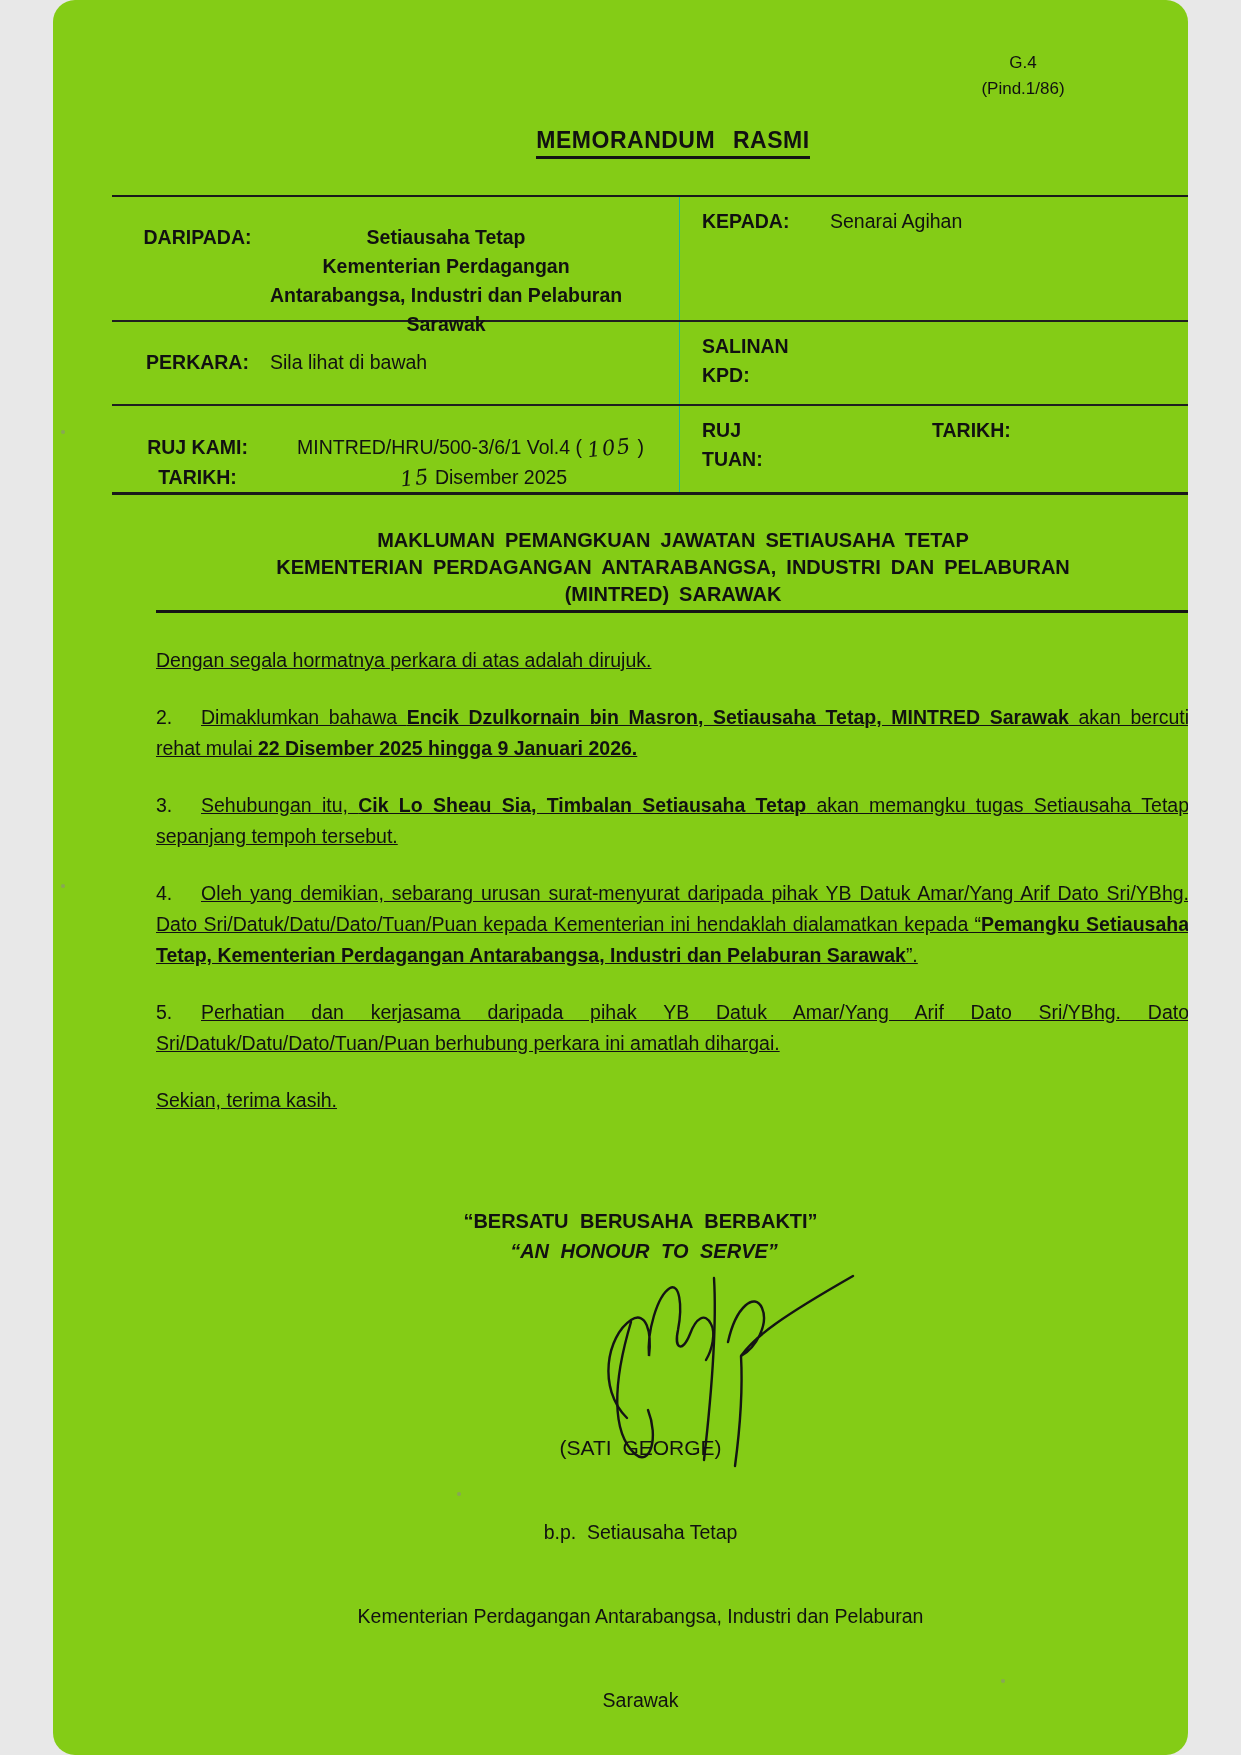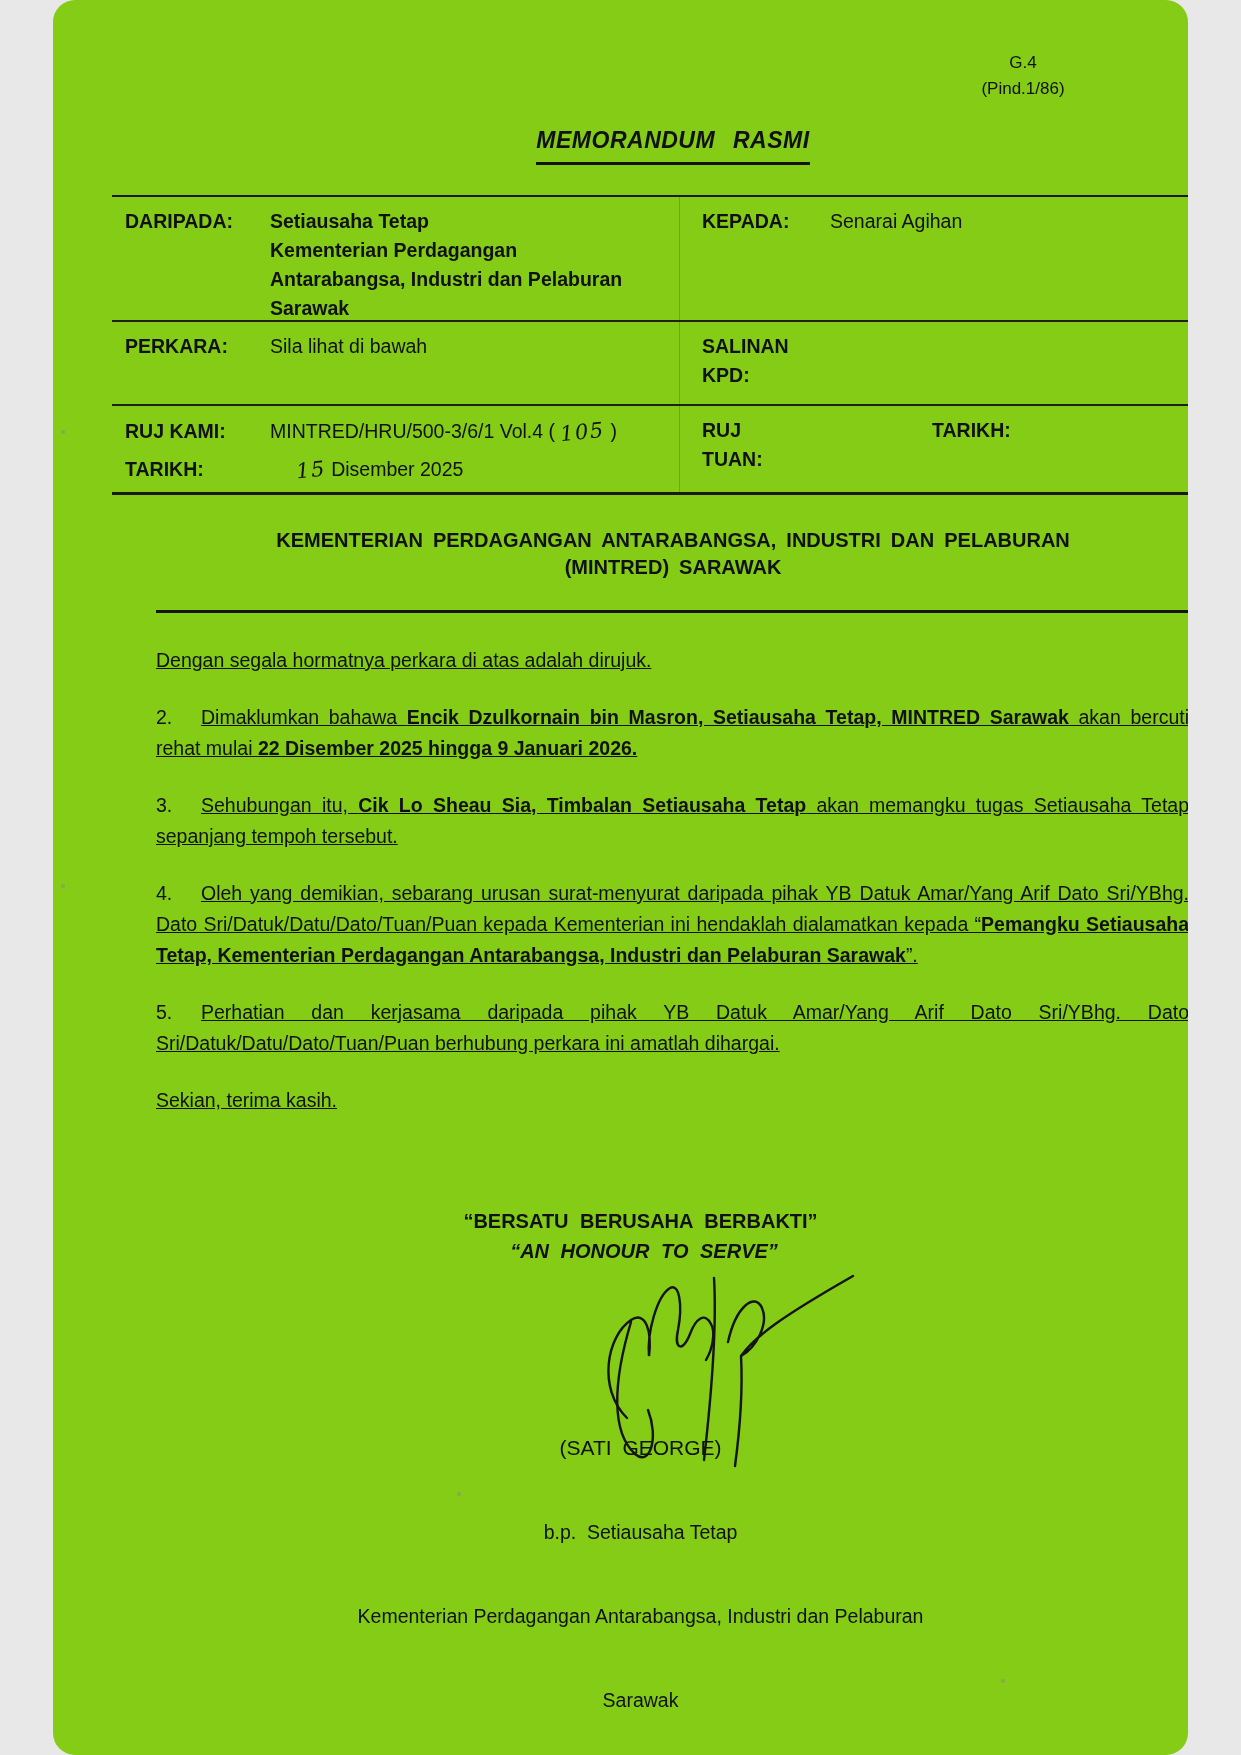--- a/index.html
+++ b/index.html
@@ -9,29 +9,29 @@
     font-family:"Liberation Sans", sans-serif;
     overflow:hidden;
     border-radius:22px;
   }
   
   .corner { position:absolute; top:50px; left:905px; width:130px; text-align:center;
             font-size:17px; line-height:26px; }
   
   .title-wrap { position:absolute; top:127px; left:60px; width:1120px; text-align:center; }
   .title { font-weight:bold; font-size:23px; letter-spacing:.5px; word-spacing:11px;
-           border-bottom:3px solid #141414; padding-bottom:8px; display:inline-block;font-style:italic; }
+           border-bottom:3px solid #141414; padding-bottom:2px; display:inline-block; }
   
   .htable { position:absolute; left:59px; top:195px; width:1121px; box-sizing:border-box;
             border-top:2px solid #1a1a1a; border-bottom:3px solid #1a1a1a; }
   .trow { display:flex; box-sizing:border-box; }
   .row1, .row2 { border-bottom:2px solid #1f1f1f; }
   .row1 { height:125px; } .row2 { height:84px; } .row3 { height:86px; }
   .tcell { box-sizing:border-box; font-size:19.5px; line-height:29px; }
-  .tcell.left  { width:567px; padding:10px 8px 0 13px; display:flex; }
+  .tcell.left  { width:567px; padding:26px 8px 0 13px; display:flex;text-align:center; }
   .tcell.right { width:554px; border-left:1px solid #14b8a6; padding:10px 8px 0 22px;
                  display:flex; position:relative; }
   .lbl { font-weight:bold; flex:0 0 auto; }
   .left .lbl { width:145px; }
   .right .lbl { width:128px; }
   .pre { white-space:pre-line;font-weight:bold; }
   .ruj-grid { display:grid; grid-template-columns:145px 1fr; line-height:30px; width:100%; }
   .ruj-grid .lbl { width:auto; }
   .date-val { padding-left:26px; }
   .hw { font-family:"DejaVu Serif", serif; font-style:italic; display:inline-block;
@@ -107,20 +107,21 @@
       </div>
       <div class="tcell right">
         <span class="lbl pre">RUJ
 TUAN:</span>
         <span class="tarikh-tuan">TARIKH:</span>
       </div>
     </div>
   </div>
 
   <div class="subject">
+    <div>MAKLUMAN PEMANGKUAN JAWATAN SETIAUSAHA TETAP</div>
     <div>KEMENTERIAN PERDAGANGAN ANTARABANGSA, INDUSTRI DAN PELABURAN</div>
     <div>(MINTRED) SARAWAK</div>
   </div>
   <div class="rule"></div>
 
   <div class="bodytext">
       <p class="para"><span>Dengan segala hormatnya perkara di atas adalah dirujuk.</span></p>
       <p class="para"><span class="pnum">2.</span><span>Dimaklumkan bahawa </span><b>Encik Dzulkornain bin Masron, Setiausaha Tetap, MINTRED Sarawak</b><span> akan bercuti rehat mulai </span><b>22 Disember 2025 hingga 9 Januari 2026.</b></p>
       <p class="para"><span class="pnum">3.</span><span>Sehubungan itu, </span><b>Cik Lo Sheau Sia, Timbalan Setiausaha Tetap</b><span> akan memangku tugas Setiausaha Tetap sepanjang tempoh tersebut.</span></p>
       <p class="para"><span class="pnum">4.</span><span>Oleh yang demikian, sebarang urusan surat-menyurat daripada pihak YB Datuk Amar/Yang Arif Dato Sri/YBhg. Dato Sri/Datuk/Datu/Dato/Tuan/Puan kepada Kementerian ini hendaklah dialamatkan kepada “</span><b>Pemangku Setiausaha Tetap, Kementerian Perdagangan Antarabangsa, Industri dan Pelaburan Sarawak</b><span>”.</span></p>

